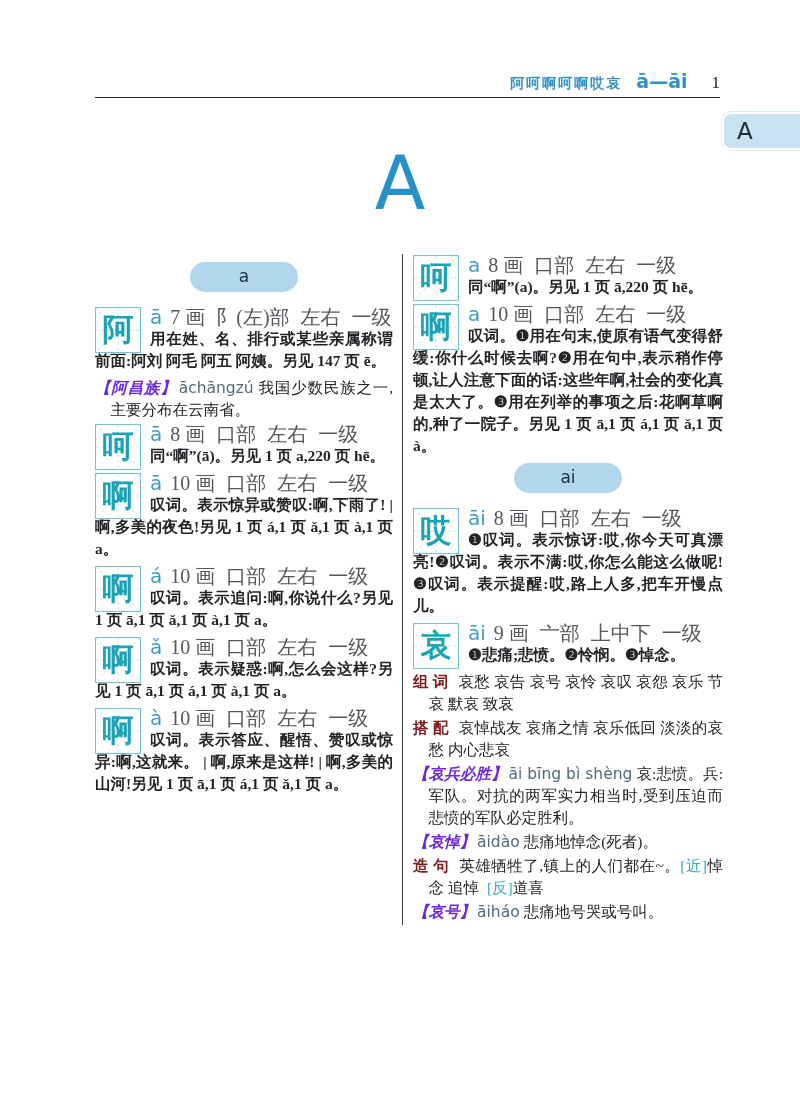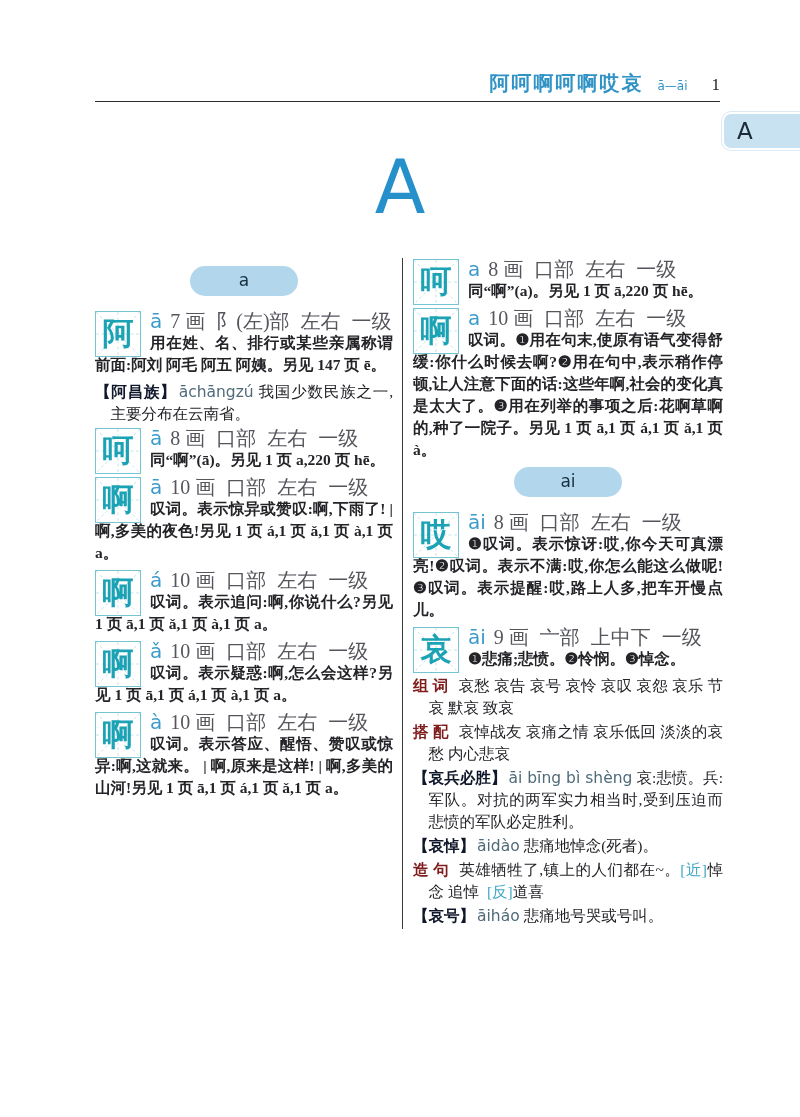--- a/index.html
+++ b/index.html
@@ -8,25 +8,25 @@
     width:800px; height:1117px; position:relative; overflow:hidden;
     font-family:"Liberation Serif","DejaVu Serif",serif;
     color:#232328;
   }
   
   .header {
     width:625px; margin:70px 0 0 95px;
     display:flex; justify-content:flex-end; align-items:baseline;
   }
   .header .htitle {
-    color:#3193c5; font-weight:bold; font-size:20px; letter-spacing:2px;
+    color:#3193c5; font-weight:bold; font-size:14px; letter-spacing:2px;
   }
   .header .hrange {
     color:#3193c5; font-family:"DejaVu Sans",sans-serif;
-    font-size:12px; margin-left:14px; font-weight:normal;
+    font-size:19px; margin-left:14px; font-weight:bold;
   }
   .header .hpage {
     color:#222; font-size:17px; margin-left:24px;
   }
   .hrule {
     width:625px; margin:4px 0 0 95px; border:none;
     border-top:1.6px solid #2b2b2b;
   }
   
   .tab {
@@ -75,21 +75,21 @@
   .infoline {
     font-size:20px; color:#55555c; white-space:nowrap;
   }
   .infoline .py {
     font-family:"DejaVu Sans",sans-serif; color:#3b9bc8; margin-right:8px;
   }
   .infoline .meta { margin-right:11px; }
   .def { text-align:justify;font-weight:bold; }
   
   .word-entry { padding-left:1em; text-indent:-1em; text-align:justify; margin-bottom:2px; }
-  .word-entry .hw { color:#0f172a; font-weight:bold; }
+  .word-entry .hw { color:#6d28d9; font-weight:bold;font-style:italic; }
   .word-entry .wpy { font-family:"DejaVu Sans",sans-serif; color:#4f6b7a; margin:0 4px 0 2px; }
   
   .label-line { padding-left:1em; text-indent:-1em; text-align:justify; margin-bottom:2px; }
   .label-line .lbl {
     color:#7f1d1d; margin-right:10px; font-weight:bold;
   }
   .label-line .syn { color:#3fa7c4; }
   .label-line .syn-gap { margin-left:8px; }
 </style>
 </head>

